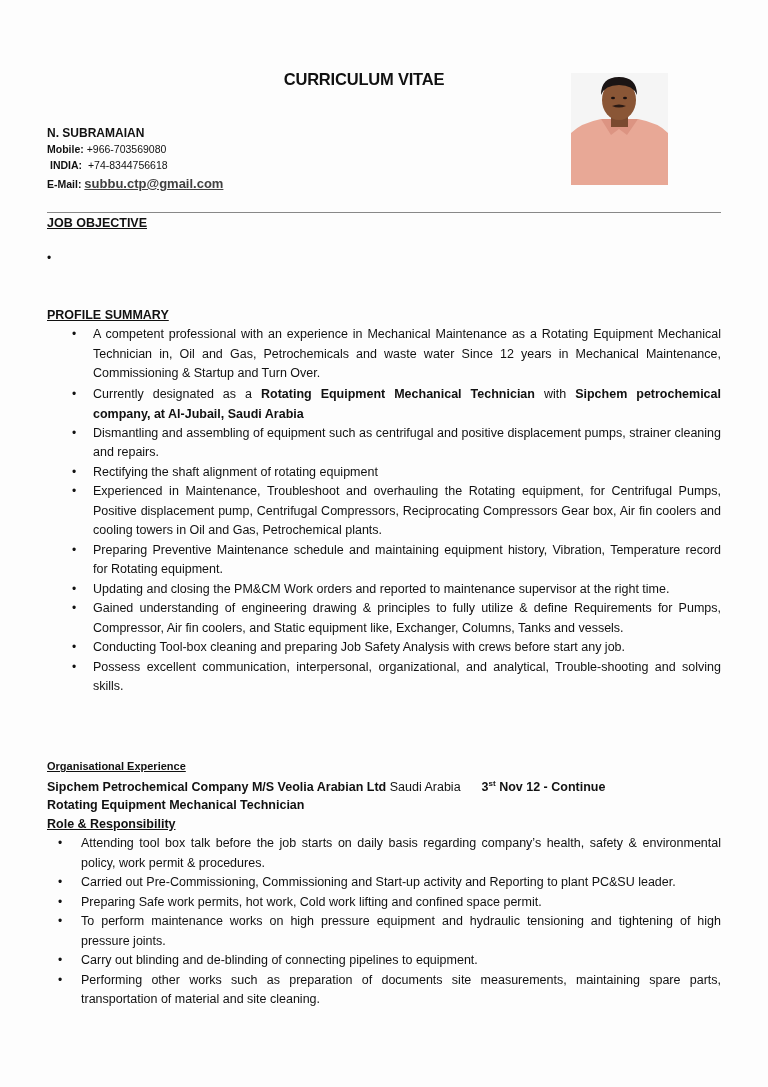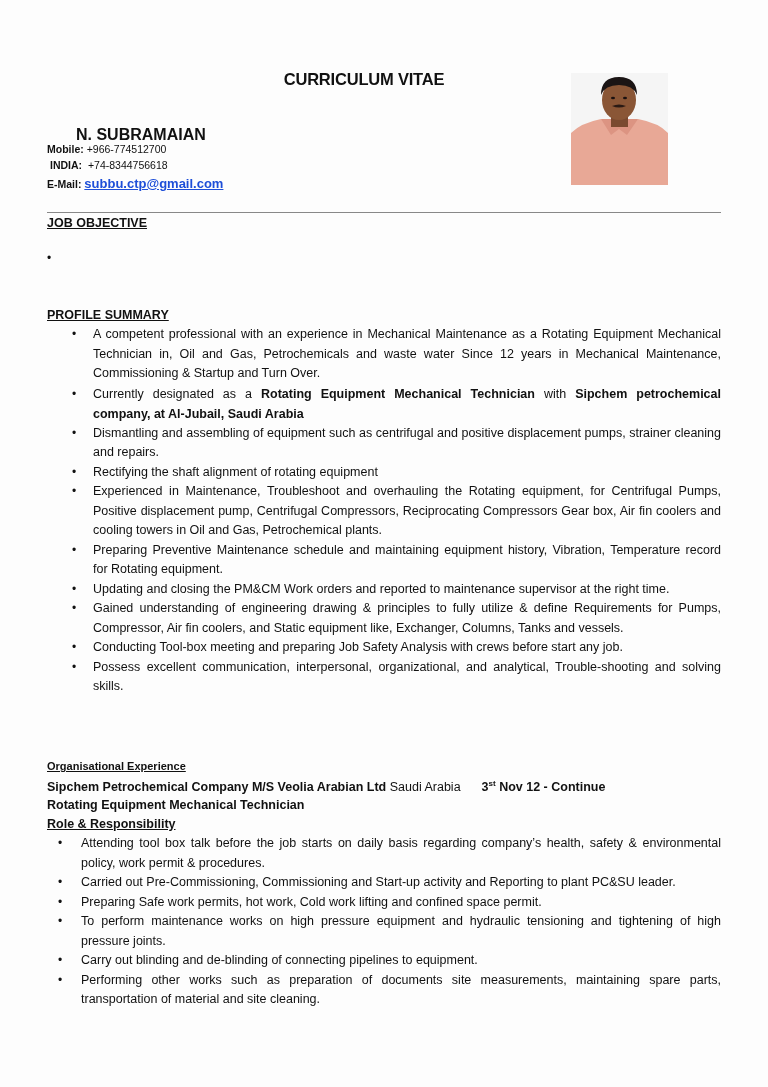--- a/index.html
+++ b/index.html
@@ -5,27 +5,27 @@
   html, body { margin:0; padding:0; }
   body {
     width:768px; height:1087px; background:#fdfdfd; position:relative;
     font-family:"Liberation Sans", sans-serif; color:#111; overflow:hidden;
   }
   .page { position:absolute; left:0; top:4px; width:768px; height:1087px;padding-left:29px; }
   .title {
     position:absolute; left:0; width:728px; top:66px; text-align:center;
     font-weight:bold; font-size:16.5px; letter-spacing:-0.2px;
   }
-  .name { position:absolute; left:47px; top:122px; font-weight:bold; font-size:16px;margin-left:29px; }
+  .name { position:absolute; left:47px; top:122px; font-weight:bold; font-size:12px; }
   .contact { position:absolute; left:47px; font-size:10.5px; }
   .contact b { font-weight:bold; }
   .c1 { top:139px; }
   .c2 { top:155px; left:50px; }
   .c3 { top:172px; }
-  .email { color:#1d4ed8; text-decoration:underline; font-size:13px; font-weight:bold; }
+  .email { color:#404040; text-decoration:underline; font-size:13px; font-weight:bold; }
   .photo { position:absolute; left:571px; top:69px; width:97px; height:112px; overflow:hidden; background:#f4f4f4; }
   .rule { position:absolute; left:47px; width:674px; top:208px; height:1px; background:#888; }
   .heading { position:absolute; left:47px; font-weight:bold; font-size:12.5px; text-decoration:underline;text-align:center; }
   .txt { font-size:12.5px; line-height:19.5px; }
   .bullets { position:absolute; margin:0; padding:0; list-style:none; }
   .bullets li { position:relative; text-align:justify; }
   .bullets li .dot { position:absolute; font-size:12px; }
   .b1 { left:47px; width:674px; top:245px; }
   .b1 li { padding-left:46px; }
   .b1 li .dot { left:0; top:0; }
@@ -44,21 +44,21 @@
 <body>
 
 <div class="page">
 
   <div class="title">CURRICULUM VITAE</div>
 
   <div class="name">N. SUBRAMAIAN</div>
 
   <div class="contact c1">
     <b>Mobile:</b>
-    <span>+966-774512700</span>
+    <span>+966-703569080</span>
   </div>
   <div class="contact c2">
     <b>INDIA:</b>&nbsp;
     <span>+74-8344756618</span>
   </div>
   <div class="contact c3">
     <b>E-Mail:</b>
     <a class="email">subbu.ctp@gmail.com</a>
   </div>
 
@@ -92,21 +92,21 @@
   <div class="heading" style="top:304px;">PROFILE SUMMARY</div>
   <ul class="bullets b2 txt">
     <li><span class="dot">•</span><span>A competent professional with an experience in Mechanical Maintenance as a Rotating Equipment Mechanical Technician in, Oil and Gas, Petrochemicals and waste water Since 12 years in Mechanical Maintenance, Commissioning &amp; Startup and Turn Over.</span></li>
     <li class="bold-line"><span class="dot">•</span><span>Currently designated as a </span><b>Rotating Equipment Mechanical Technician</b><span> with </span><b>Sipchem petrochemical company, at Al-Jubail, Saudi Arabia</b></li>
     <li><span class="dot">•</span><span>Dismantling and assembling of equipment such as centrifugal and positive displacement pumps, strainer cleaning and repairs.</span></li>
     <li><span class="dot">•</span><span>Rectifying the shaft alignment of rotating equipment</span></li>
     <li><span class="dot">•</span><span>Experienced in Maintenance, Troubleshoot and overhauling the Rotating equipment, for Centrifugal Pumps, Positive displacement pump, Centrifugal Compressors, Reciprocating Compressors Gear box, Air fin coolers and cooling towers in Oil and Gas, Petrochemical plants.</span></li>
     <li><span class="dot">•</span><span>Preparing Preventive Maintenance schedule and maintaining equipment history, Vibration, Temperature record for Rotating equipment.</span></li>
     <li><span class="dot">•</span><span>Updating and closing the PM&amp;CM Work orders and reported to maintenance supervisor at the right time.</span></li>
     <li><span class="dot">•</span><span>Gained understanding of engineering drawing &amp; principles to fully utilize &amp; define Requirements for Pumps, Compressor, Air fin coolers, and Static equipment like, Exchanger, Columns, Tanks and vessels.</span></li>
-    <li><span class="dot">•</span><span>Conducting Tool-box meeting and preparing Job Safety Analysis with crews before start any job.</span></li>
+    <li><span class="dot">•</span><span>Conducting Tool-box cleaning and preparing Job Safety Analysis with crews before start any job.</span></li>
     <li><span class="dot">•</span><span>Possess excellent communication, interpersonal, organizational, and analytical, Trouble-shooting and solving skills.</span></li>
   </ul>
 
   <div class="heading" style="top:756px; font-size:11px;">Organisational Experience</div>
   <div class="exp-line" style="top:775px;">
     <span>Sipchem Petrochemical Company M/S Veolia Arabian Ltd</span>
     <span class="normal">Saudi Arabia</span>
     <span style="display:inline-block; width:14px;"></span>
     <span><span>3</span><sup>st</sup> <span>Nov 12 - Continue</span></span>
   </div>

